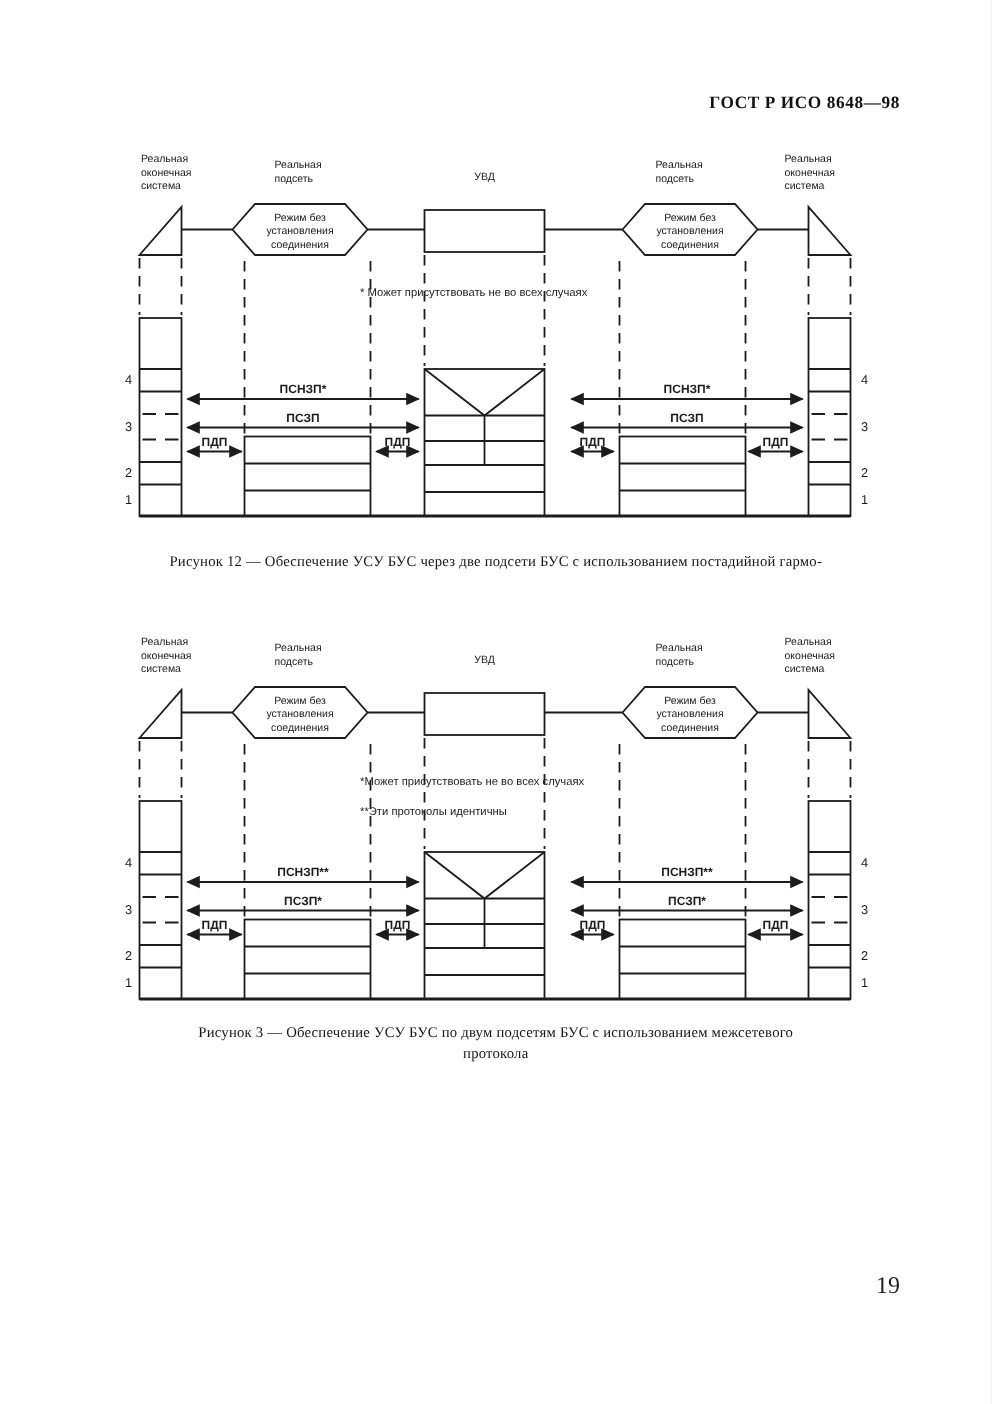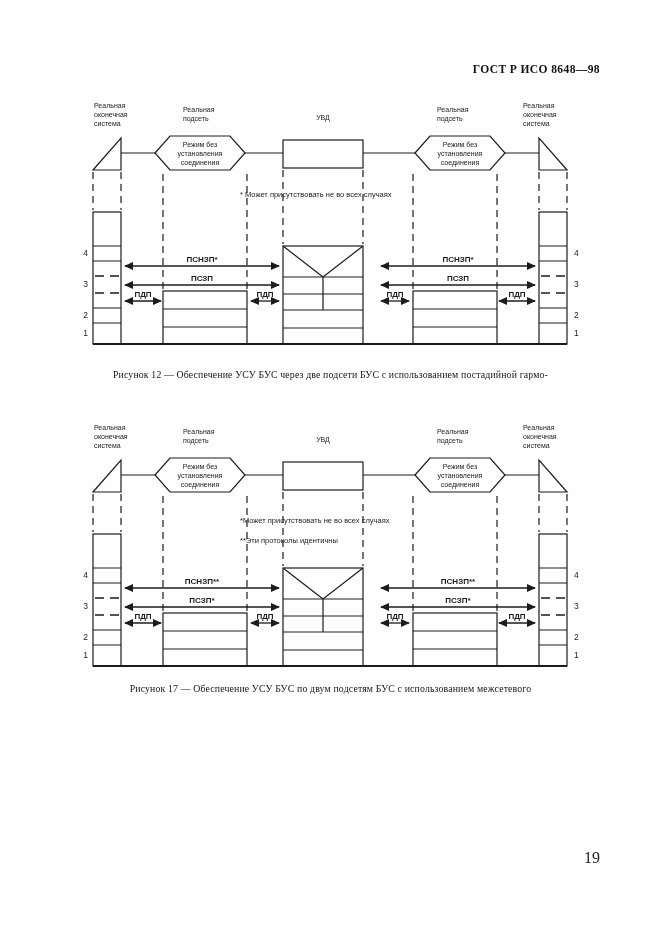--- a/index.html
+++ b/index.html
@@ -213,18 +213,19 @@
       <text x="88" y="220" class="lnum end">2</text>
       <text x="88" y="238" class="lnum end">1</text>
       <text x="574" y="158" class="lnum">4</text>
       <text x="574" y="189" class="lnum">3</text>
       <text x="574" y="220" class="lnum">2</text>
       <text x="574" y="238" class="lnum">1</text>
     </g>
   </svg>
 
   <div class="caption" style="top:682px">
-    <div>Рисунок 17 — Обеспечение  УСУ  БУС  по  двум  подсетям  БУС  с  использованием  межсетевого</div>
+    <div>Рисунок 3 — Обеспечение  УСУ  БУС  по  двум  подсетям  БУС  с  использованием  межсетевого</div>
+    <div>протокола</div>
   </div>
 
   <div class="pagenum">19</div>
 
 </div>
 
 </body></html>

